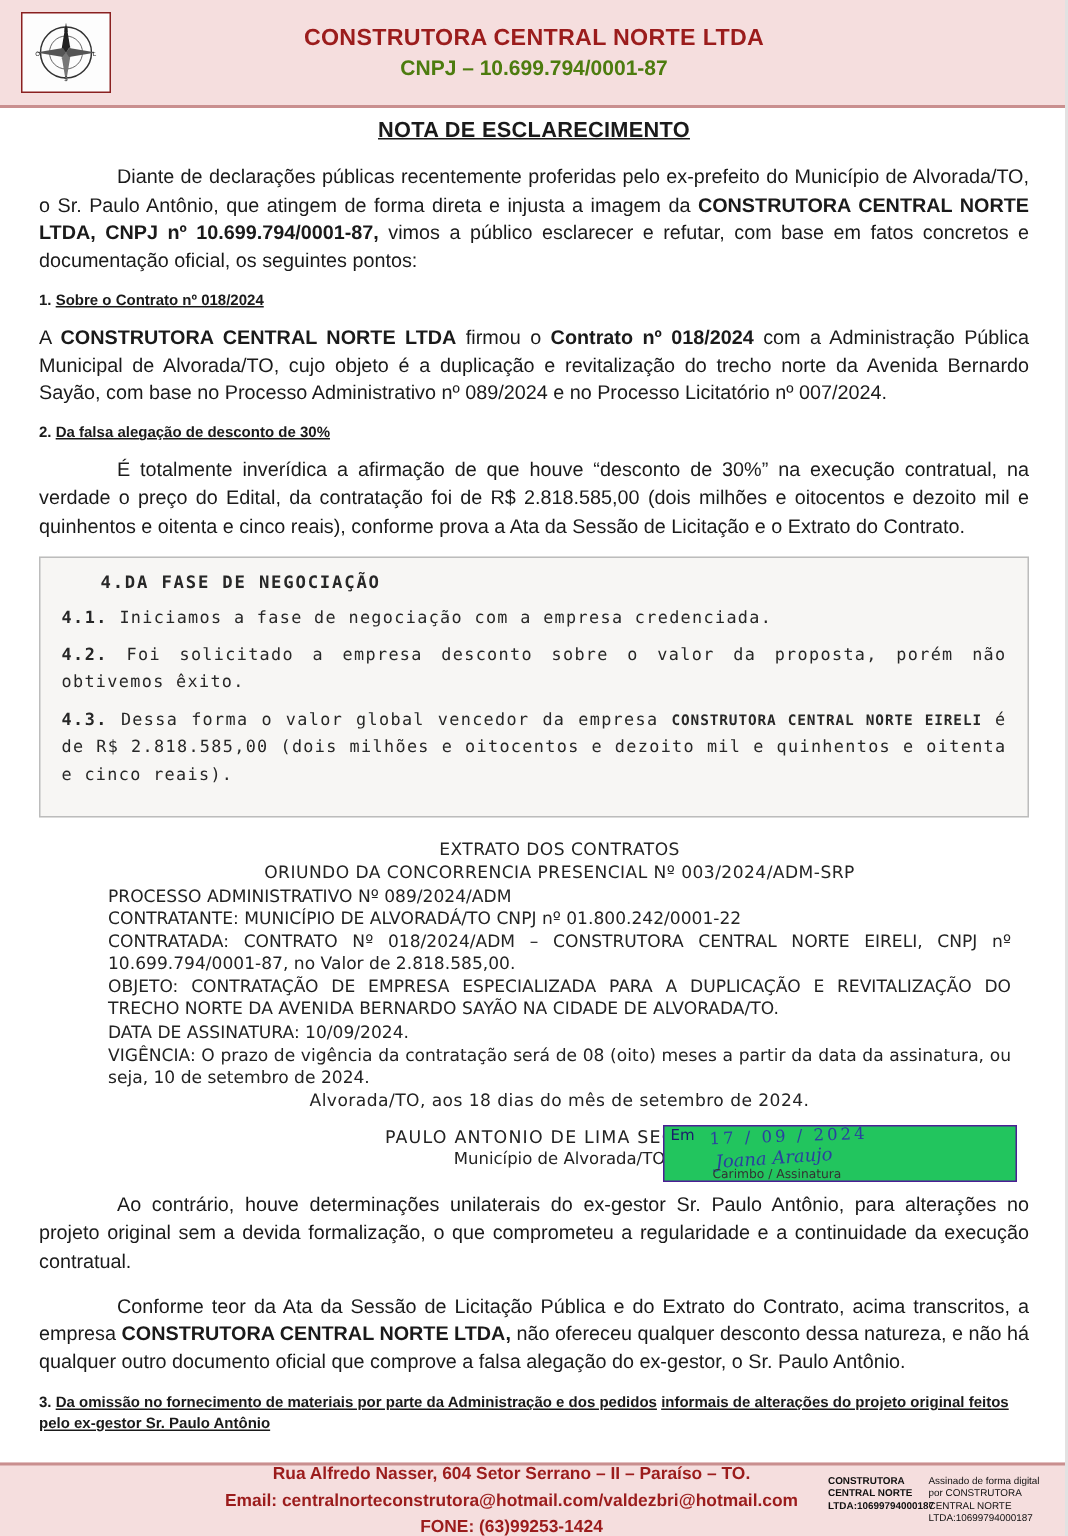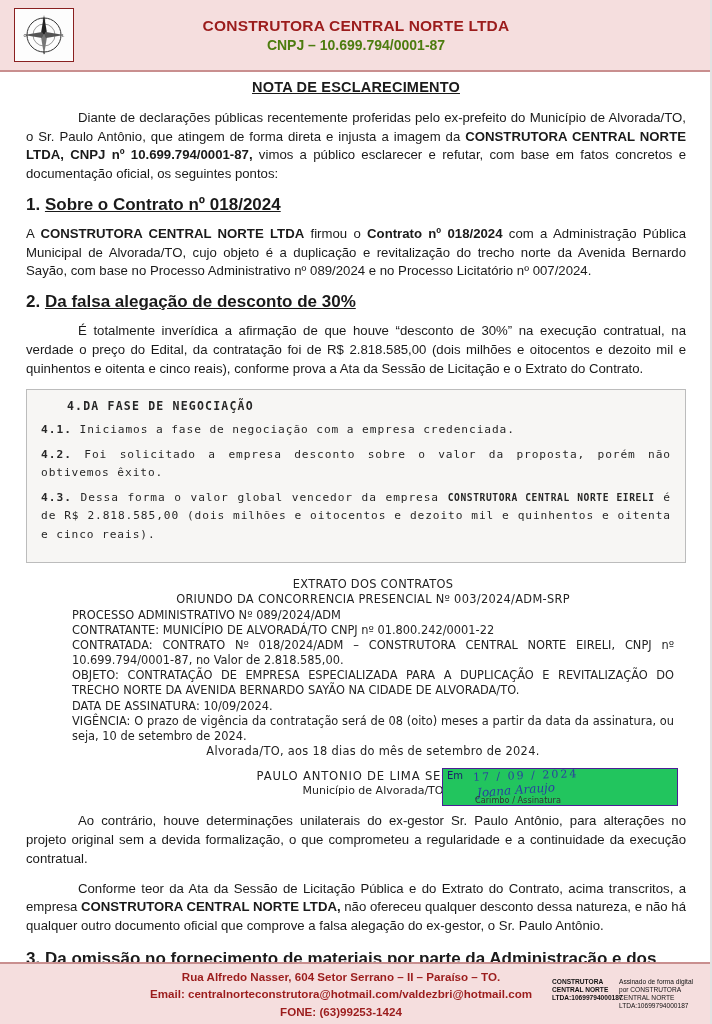--- a/index.html
+++ b/index.html
@@ -69,21 +69,21 @@
   p.para {
     font-size: 13.2px;
     line-height: 1.42;
     text-align: justify;
     margin: 0 0 11px 0;
     text-indent: 52px;
   }
   p.para.noindent { text-indent: 0; }
   .b { font-weight: bold; }
   .section-head {
-    font-size: 17px;
+    font-size: 10px;
     font-weight: bold;
     margin: 0 0 10px 0;
   }
   .section-head .num { text-decoration: none; }
   .section-head .txt { text-decoration: underline; }
   .section-head.two-line { line-height: 1.4; }
 
   
   .scan-ata {
     border: 1px solid #b9b9b9;
@@ -179,21 +179,21 @@
     position: absolute; left: 32px; bottom: 0px;
     font-size: 8.2px; color: #333;
   }
 
   
   .doc-footer {
     position: absolute;
     left: 0; right: 0; bottom: 0;
     background: #f5dede;
     border-top: 2px solid #c98f8f;
-    height: 62px;
+    height: 49px;
     display: flex;
     align-items: center;
     padding: 0 10px;
   }
   .footer-center {
     flex: 1 1 auto;
     text-align: center;
     color: #9b1c1c;
     font-size: 11.6px;
     font-weight: bold;

